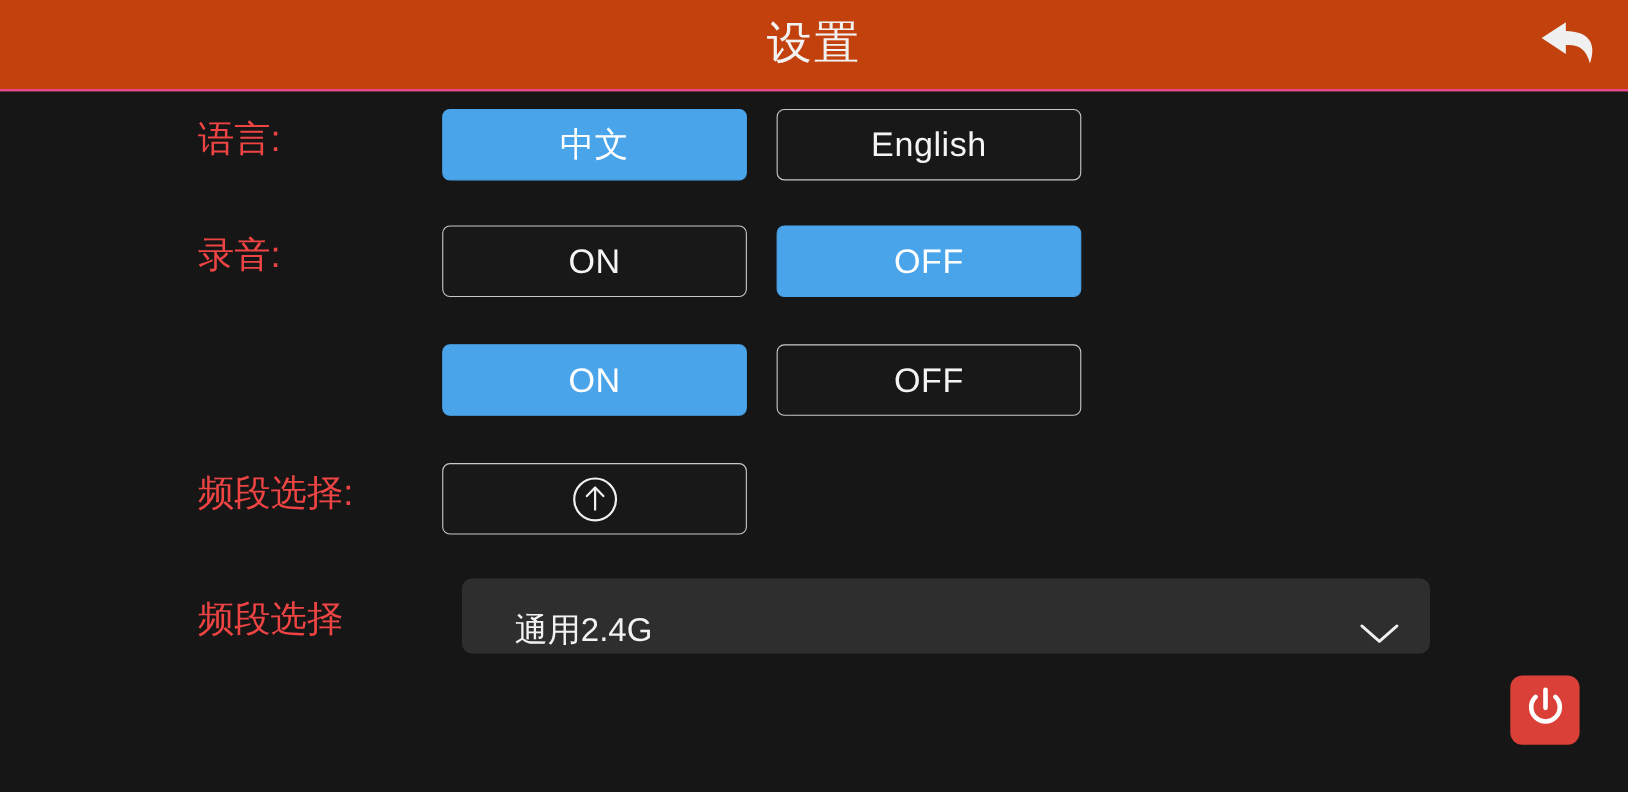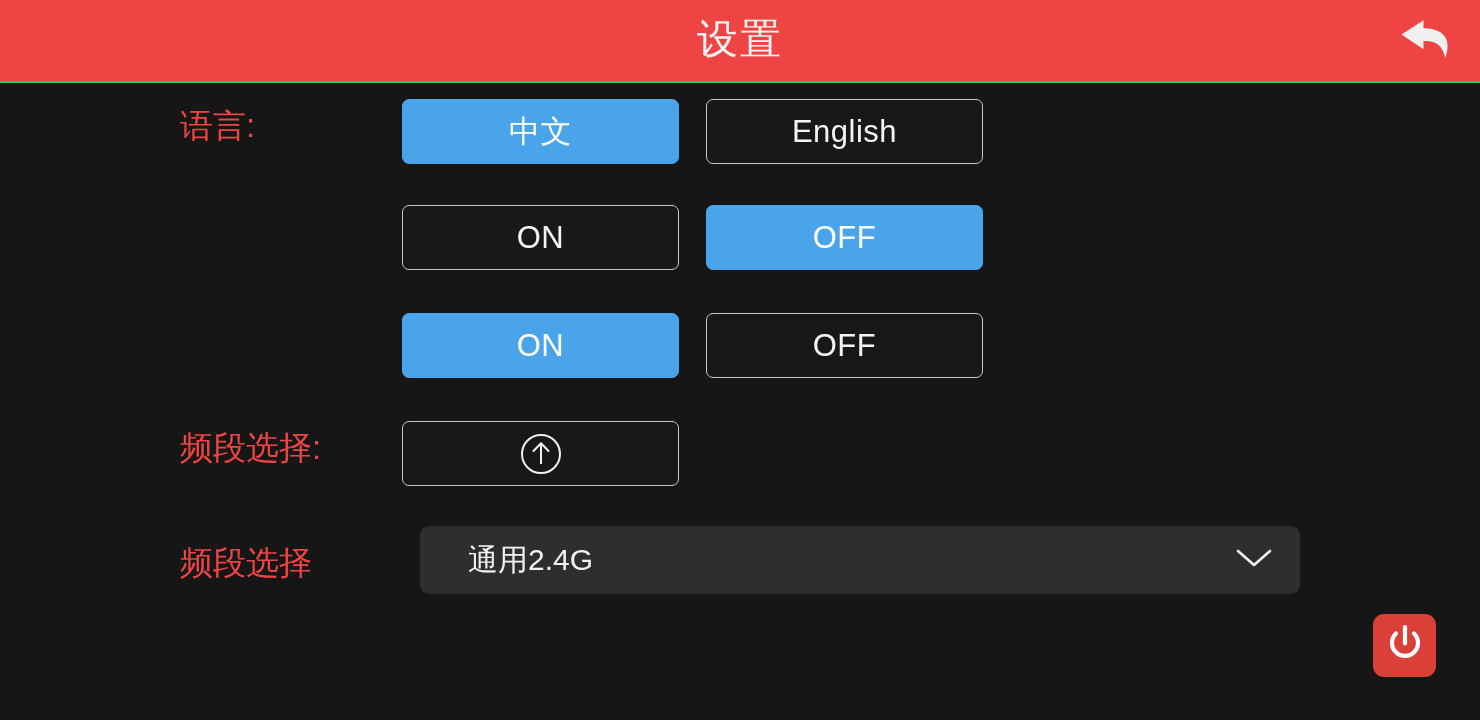--- a/index.html
+++ b/index.html
@@ -20,22 +20,22 @@
     overflow: hidden;
     user-select: none;
   }
 
   
   .titlebar {
     position: absolute;
     left: 0; top: 0;
     width: 1480px;
     height: 83px;
-    background: #ef4444;
-    border-bottom: 2px solid #22c55e;
+    background: #c2410c;
+    border-bottom: 2px solid #ec4899;
     box-sizing: border-box;
   }
   .title-text {
     position: absolute;
     left: 0;
     top: 0;
     width: 1480px;
     height: 81px;
     line-height: 78px;
     text-align: center;
@@ -115,21 +115,21 @@
     left: 420px;
     top: 8px;
     width: 880px;
     height: 68px;
     box-sizing: border-box;
     background: #2e2e2e;
     border: none;
     border-radius: 9px;
     cursor: pointer;
     display: flex;
-    align-items: center;
+    align-items: flex-end;
     padding: 0 24px 0 48px;
     justify-content: space-between;
   }
   .dropdown-value {
     color: #f2f2f2;
     font-size: 30px;
     font-weight: 400;
     white-space: nowrap;
   }
   .chev { display: block; }
@@ -165,20 +165,21 @@
     </button>
   </div>
 
   <div class="row" style="top:86px">
     <div class="row-label">语言:</div>
     <button class="opt col-a selected">中文</button>
     <button class="opt col-b">English</button>
   </div>
 
   <div class="row" style="top:192px">
+    <div class="row-label">录音:</div>
     <button class="opt col-a">ON</button>
     <button class="opt col-b selected">OFF</button>
   </div>
 
   <div class="row" style="top:300px">
     <button class="opt col-a selected">ON</button>
     <button class="opt col-b">OFF</button>
   </div>
 
   <div class="row" style="top:408px">

